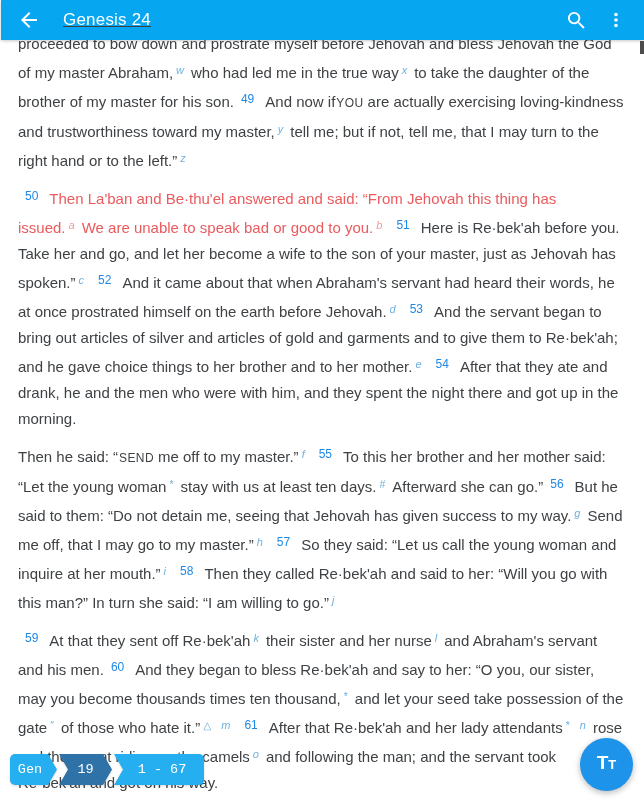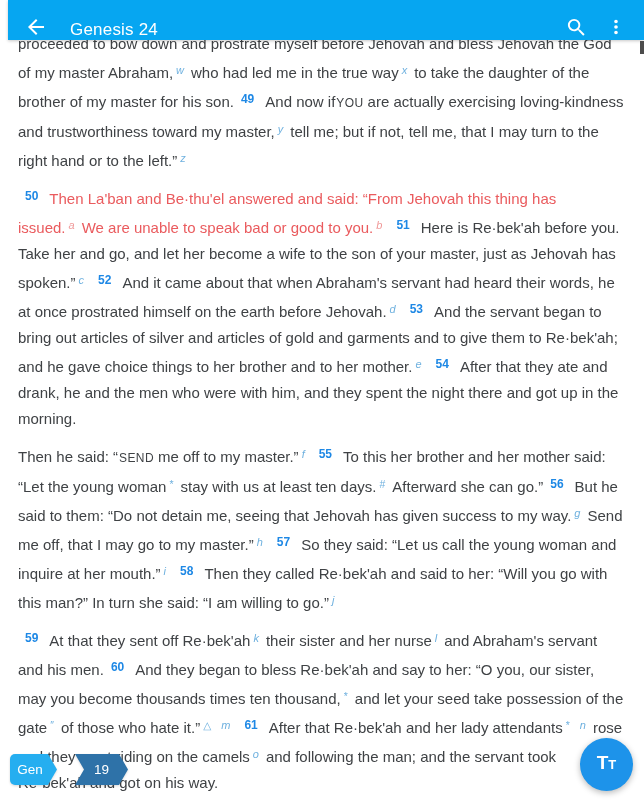--- a/index.html
+++ b/index.html
@@ -5,26 +5,27 @@
   * { margin:0; padding:0; box-sizing:border-box; }
   html,body { width:644px; height:800px; overflow:hidden; }
   body {
     font-family:"Liberation Sans", sans-serif;
     background:#ffffff;
     color:var(--body-text,#3F4245);
     position:relative;
   }
   
   .appbar {
-    position:absolute; top:0; left:8px; right:0; height:40px;
+    position:absolute; top:0; left:1px; right:0; height:40px;
     background:var(--header,#06A6F1);
-    display:flex; align-items:flex-end;
+    display:flex; align-items:center;
     padding:0 15px;
     z-index:30;
     box-shadow:0 1px 3px rgba(0,0,0,.22);
+    text-decoration:underline;
   }
   .appbar .icon-btn {
     width:26px; height:26px; display:flex; align-items:center; justify-content:center;
     cursor:pointer; border:none; background:transparent; padding:0;
   }
   .appbar svg { display:block; }
   .app-title {
     color:#fff; font-size:17px; font-weight:500; letter-spacing:.2px;
     margin-left:21px;
   }
@@ -38,21 +39,21 @@
   .scripture {
     margin-top:-9px;
     padding:0 18px;
     font-size:15px;
     line-height:26px;
     text-align:left;
   }
   .scripture p { margin:0 0 9px 0; }
   .v {  
     color:var(--verse-number,#1E88E5);
-    font-weight:bold; font-size:12px;
+    font-weight:normal; font-size:12px;
     vertical-align:4px;
     margin:0 11px 0 7px;
     cursor:pointer;
   }
   .m { 
     color:var(--reference-marker,#6FB1DF);
     font-style:italic; font-size:11px;
     vertical-align:4px;
     margin:0 7px 0 3px;
     cursor:pointer;
@@ -73,22 +74,23 @@
   }
   .r { color:var(--selected-text,#EA5B5E); }
   .sc { font-size:12px; letter-spacing:.4px; margin:0 4px 0 1px; }
   
   .scroll-thumb {
     position:absolute; top:41px; right:0; width:4px; height:13px;
     background:#4C4C4C; z-index:40; cursor:pointer;
   }
   .crumbs {
     position:absolute; left:10px; bottom:15px; height:31px;
-    display:flex; gap:18px; z-index:50;
+    display:flex; gap:2px; z-index:50;
     filter:drop-shadow(0 1px 1px rgba(0,0,0,.15));
+    font-family:Liberation Mono, monospace;
   }
   .seg {
     height:31px; display:flex; align-items:center; justify-content:center;
     color:#fff; font-size:13.5px; cursor:pointer;
   }
   .seg-book {
     width:47px;
     background:var(--breadcrumb-light,#25AEF0);
     border-radius:5px 0 0 5px;
     clip-path:polygon(0 0, calc(100% - 9px) 0, 100% 50%, calc(100% - 9px) 100%, 0 100%);
@@ -157,18 +159,19 @@
       <p><span class="t">Then he said: “</span><span class="sc">SEND</span><span class="t">me off to my master.”</span><span class="m">f</span><span class="v">55</span><span class="t">To this her brother and her mother said: “Let the young woman</span><span class="s">*</span><span class="t">stay with us at least ten days.</span><span class="s">#</span><span class="t">Afterward she can go.”</span><span class="v">56</span><span class="t">But he said to them: “Do not detain me, seeing that Jehovah has given success to my way.</span><span class="m">g</span><span class="t">Send me off, that I may go to my master.”</span><span class="m">h</span><span class="v">57</span><span class="t">So they said: “Let us call the young woman and inquire at her mouth.”</span><span class="m">i</span><span class="v">58</span><span class="t">Then they called Re·bek'ah and said to her: “Will you go with this man?” In turn she said: “I am willing to go.”</span><span class="m">j</span></p>
       <p><span class="v">59</span><span class="t">At that they sent off Re·bek'ah</span><span class="m">k</span><span class="t">their sister and her nurse</span><span class="m">l</span><span class="t">and Abraham's servant and his men.</span><span class="v">60</span><span class="t">And they began to bless Re·bek'ah and say to her: “O you, our sister, may you become thousands times ten thousand,</span><span class="s">*</span><span class="t">and let your seed take possession of the gate</span><span class="s">″</span><span class="t">of those who hate it.”</span><span class="s">△</span><span class="m">m</span><span class="v">61</span><span class="t">After that Re·bek'ah and her lady attendants</span><span class="s">*</span><span class="m">n</span><span class="t">rose and they went riding on the camels</span><span class="m">o</span><span class="t">and following the man; and the servant took Re·bek'ah and got on his way.</span></p>
     </div>
 </main>
 
 <div class="scroll-thumb"></div>
 
 <nav class="crumbs">
   <div class="seg seg-book">Gen</div>
   <div class="seg seg-chapter">19</div>
+  <div class="seg seg-verses">1 - 67</div>
 </nav>
 
 <button class="fab">
   <span class="t-big">T</span>
   <span class="t-small">T</span>
 </button>
 
 </body></html>

